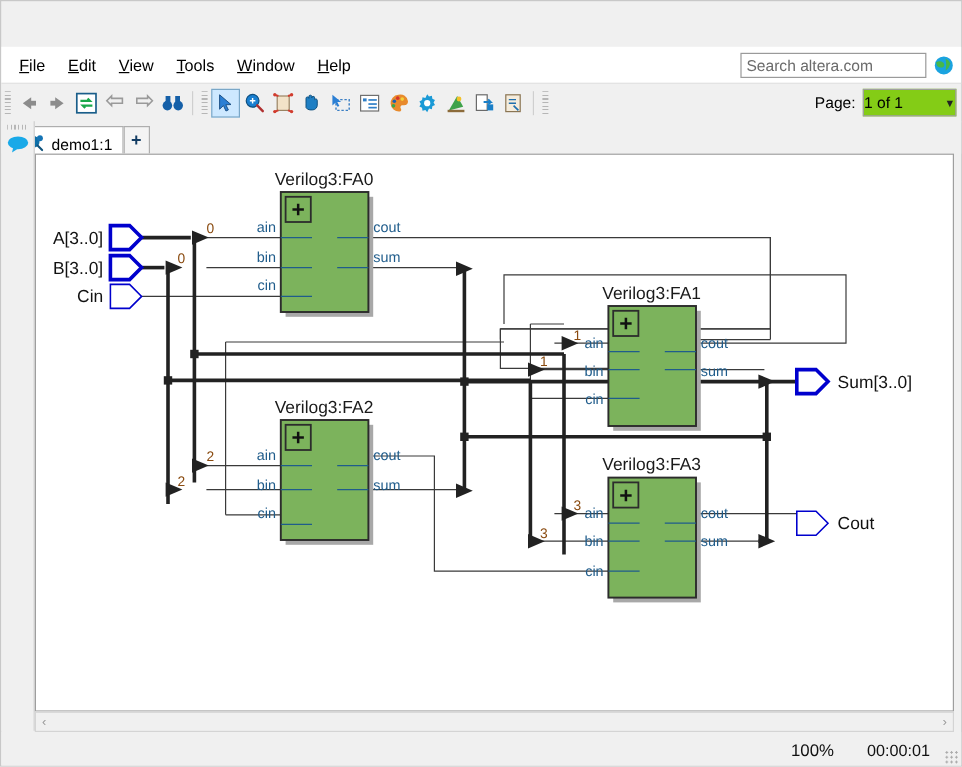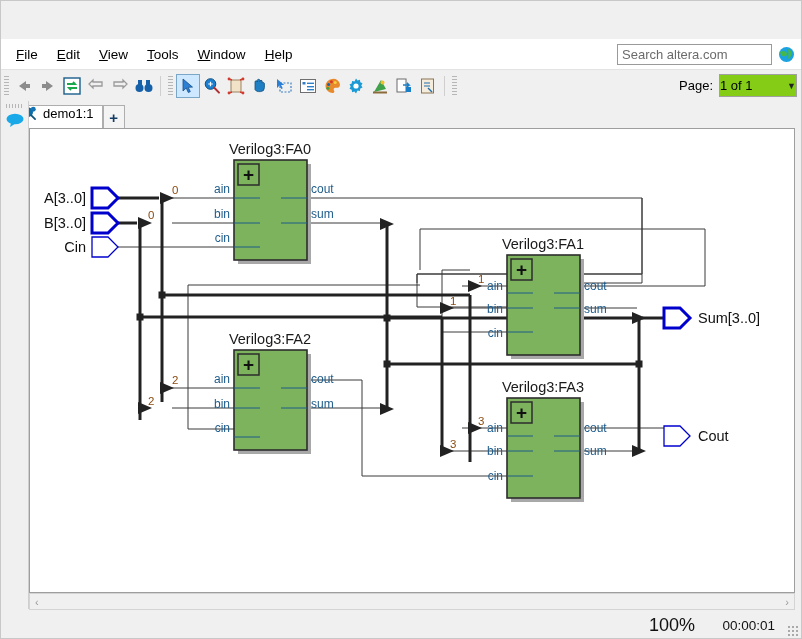--- a/index.html
+++ b/index.html
@@ -96,21 +96,21 @@
 
   
   #tabstrip {
     position: absolute; left: 0; top: 100px; width: 802px; height: 27px;
     background: #f0f0f0;
     display: flex; align-items: flex-end;
   }
   #tabstrip .grip { margin-left: 4px; margin-bottom: 3px; }
   .tab {
     height: 23px; box-sizing: border-box;
-    display: flex; align-items: flex-start; padding: 0 8px 0 6px;
+    display: flex; align-items: flex-end; padding: 0 8px 0 6px;
     background: #ffffff; border: 1px solid #aeaeae; border-bottom: none;
     font-size: 13px; color: #000; margin-left: 2px;
   }
   .tab .ticon { width: 16px; height: 16px; margin-right: 5px; position: relative; }
   .tab-add {
     height: 23px; width: 22px; box-sizing: border-box;
     display:flex; align-items:center; justify-content:center;
     background:#f4f4f4; border:1px solid #aeaeae; border-bottom:none;
     font-size: 15px; color:#123c63; font-weight: bold;
   }
@@ -143,21 +143,21 @@
     display: flex; align-items: center; justify-content: space-between;
   }
   #hscroll .arrow { font-size: 11px; color: #9a9a9a; padding: 0 5px; }
 
   
   #statusbar {
     position: absolute; left: 0; top: 609px; width: 802px; height: 30px;
     background: #f0f0f0; display:flex; align-items:center;
   }
   #zoom-level {
-    position:absolute; right: 108px; font-size: 18px; color:#111;
+    position:absolute; right: 108px; font-size: 14px; color:#111;
   }
   #elapsed-time {
     position:absolute; right: 28px; font-size: 13.5px; color:#111;margin-left:24px;
   }
   #resize-grip {
     position:absolute; right: 4px; bottom: 3px; width: 12px; height: 12px;
     background-image:
       radial-gradient(#a9a9a9 35%, transparent 38%);
     background-size: 4px 4px;
   }

